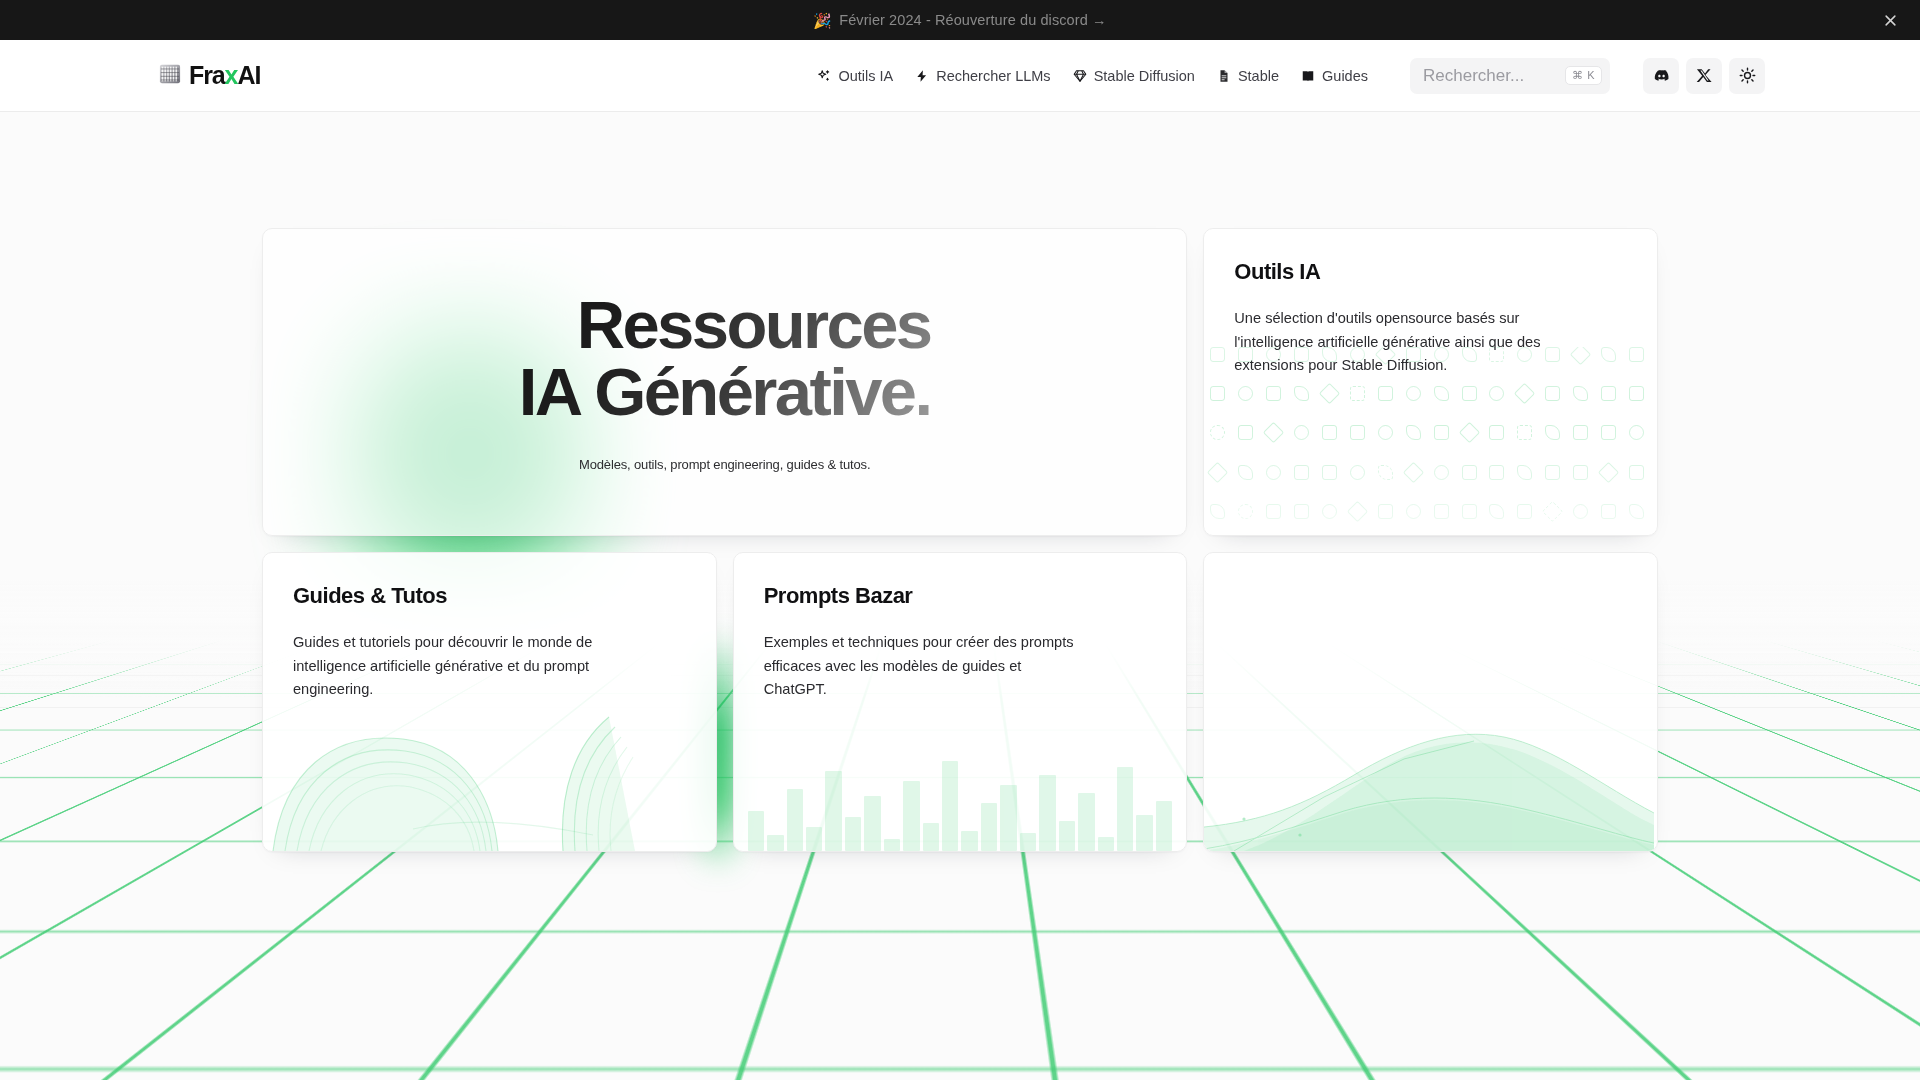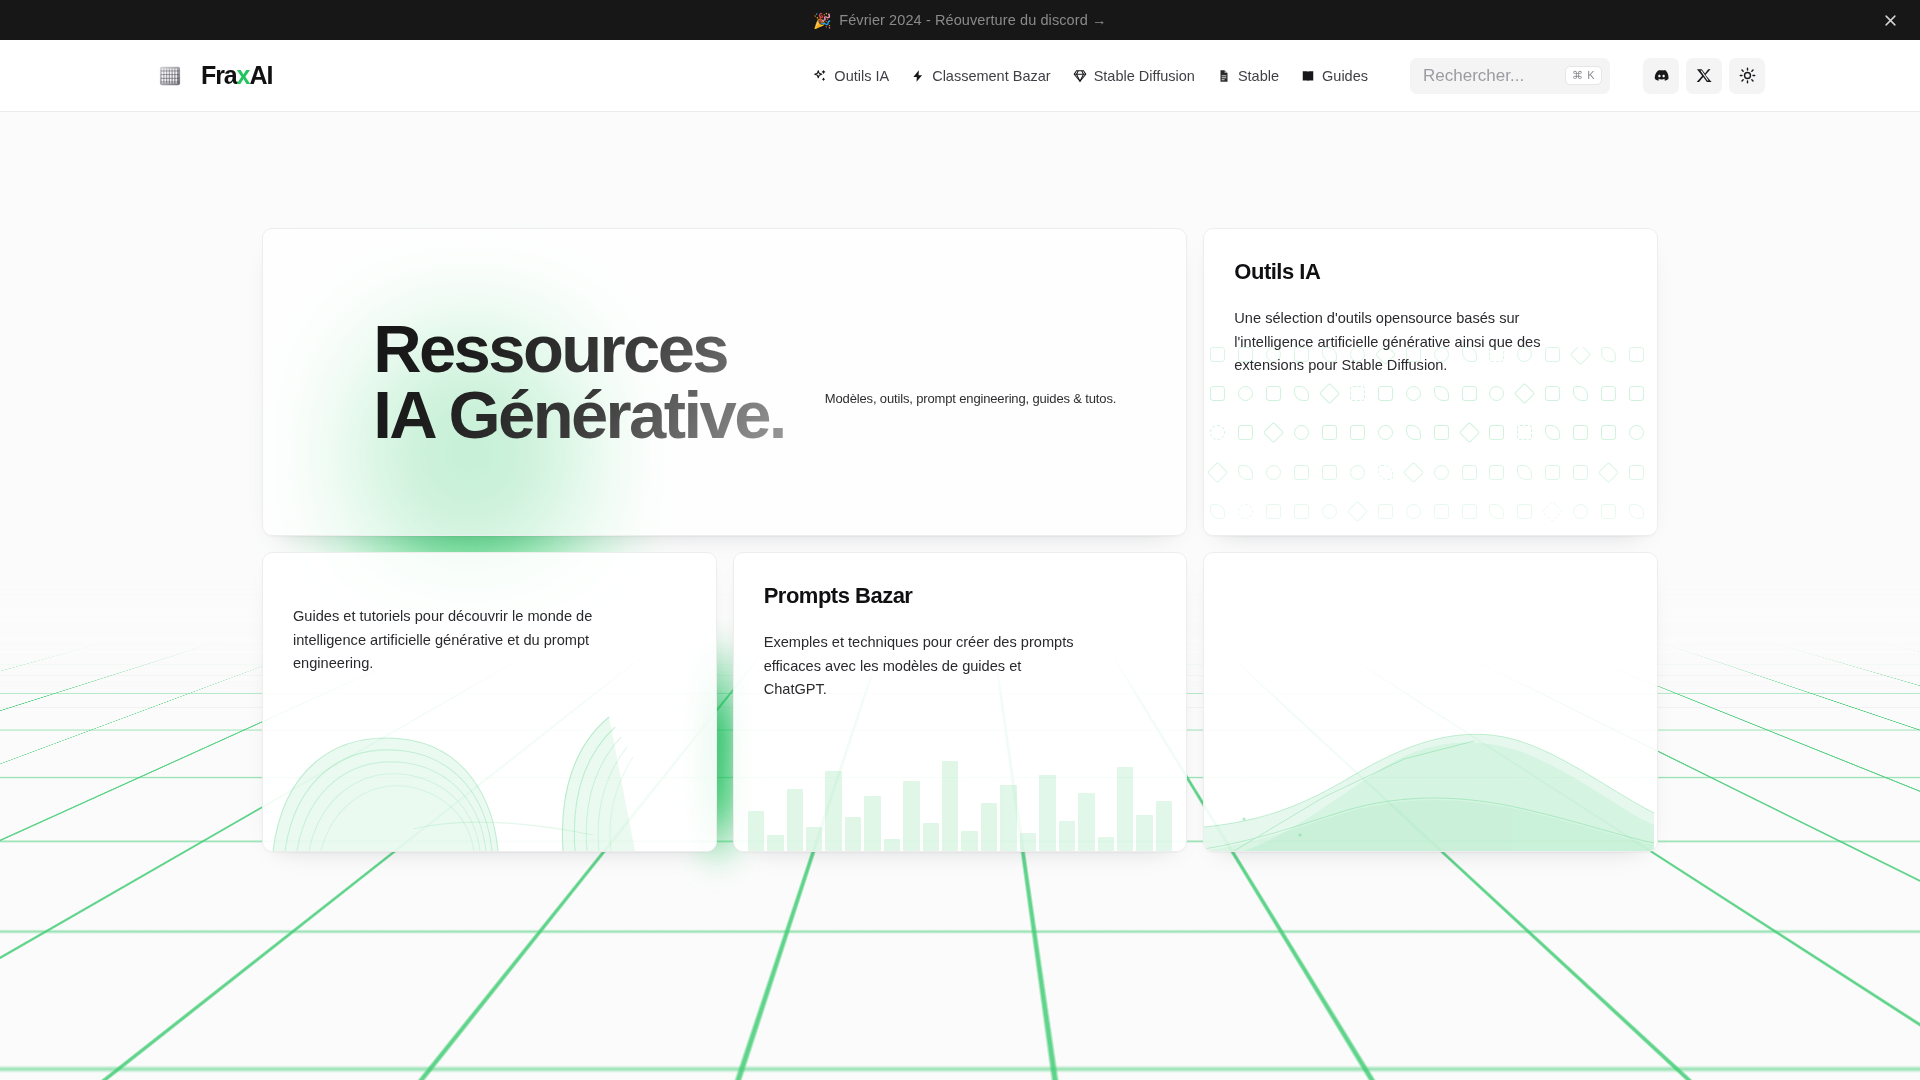--- a/index.html
+++ b/index.html
@@ -42,21 +42,21 @@
     background:#fff;
     border-bottom:1px solid #ececec;
     display:flex;align-items:center;
     padding:0 24px;
   }
   .header-wrap{
     width:1610px;margin:0 auto;
     display:flex;align-items:center;
   }
   .logo{
-    display:flex;align-items:center;gap:20px;
+    display:flex;align-items:flex-start;gap:8px;
     margin-left:4px;
     cursor:pointer;
   }
   .logo-mark{
     width:22px;height:22px;
     display:block;
   }
   .logo-text{
     font-size:25px;font-weight:700;letter-spacing:-1.1px;color:#111;
     line-height:1;
@@ -168,23 +168,23 @@
     background:rgba(255,255,255,.92);
     border:1px solid #ededed;
     border-radius:10px;
     position:relative;
     overflow:hidden;
     box-shadow:0 1px 2px rgba(16,24,40,.04), 0 10px 26px -18px rgba(16,24,40,.25);
   }
   .card-hero{
     grid-column:1 / span 2;
     background:rgba(255,255,255,.72);
-    display:flex;flex-direction:row;
+    display:flex;flex-direction:column;
     align-items:center;justify-content:center;
-    text-align:left;
+    text-align:right;
   }
   .hero-title{
     font-size:67px;
     font-weight:800;
     line-height:.99;
     letter-spacing:-2.6px;
     background:linear-gradient(125deg,#141414 0%,#1d1d1d 28%,#3b3b3b 55%,#8e8e8e 88%,#a9a9a9 100%);
     -webkit-background-clip:text;
     background-clip:text;
     color:transparent;
@@ -308,21 +308,21 @@
           <path d="M9 3l1.6 4.4L15 9l-4.4 1.6L9 15l-1.6-4.4L3 9l4.4-1.6z"></path>
           <path d="M18 3v4M20 5h-4M18 16v3M19.5 17.5h-3"></path>
         </svg>
         <span data-interactable="false">Outils IA</span>
       </div>
 
       <div class="nav-item" data-interactable="true">
         <svg data-interactable="false" viewBox="0 0 24 24" fill="currentColor">
           <path d="M13.5 2L4 13.5h6L9.5 22 19 10.5h-6z"></path>
         </svg>
-        <span data-interactable="false">Classement Bazar</span>
+        <span data-interactable="false">Rechercher LLMs</span>
       </div>
 
       <div class="nav-item" data-interactable="true">
         <svg data-interactable="false" viewBox="0 0 24 24" fill="none" stroke="currentColor" stroke-width="1.8" stroke-linejoin="round">
           <path d="M6 3h12l4 6-10 12L2 9z"></path>
             <path d="M2 9h20M9 3l-3 6 6 12 6-12-3-6"></path>
         </svg>
         <span data-interactable="false">Stable Diffusion</span>
       </div>
 
@@ -480,20 +480,21 @@
           <i></i>
           <i></i>
           <i></i>
           <i></i>
           <i></i>
       </div>
     </section>
 
     <section class="card" data-interactable="true">
       <div class="card-pad">
+        <h2 class="card-title" data-interactable="false">Guides &amp; Tutos</h2>
         <p class="card-desc" data-interactable="false">Guides et tutoriels pour découvrir le monde de intelligence artificielle générative et du prompt engineering.</p>
       </div>
       <svg class="deco deco-lines" data-interactable="false" viewBox="0 0 450 150" preserveAspectRatio="none">
         <g fill="none" stroke="#22c55e" stroke-width="1.1">
           <path d="M10 150 C 20 70, 70 30, 140 38 C 200 45, 230 95, 235 150" opacity=".30"></path>
           <path d="M22 150 C 32 80, 78 42, 142 50 C 196 58, 224 100, 229 150" opacity=".24"></path>
           <path d="M34 150 C 44 90, 86 54, 144 62 C 192 70, 218 106, 223 150" opacity=".20"></path>
           <path d="M46 150 C 56 100, 94 66, 146 74 C 188 82, 212 112, 217 150" opacity=".16"></path>
           <path d="M58 150 C 68 110, 102 78, 148 86 C 184 94, 206 118, 211 150" opacity=".13"></path>
           <path d="M300 150 C 296 90, 312 44, 346 16" opacity=".34"></path>

